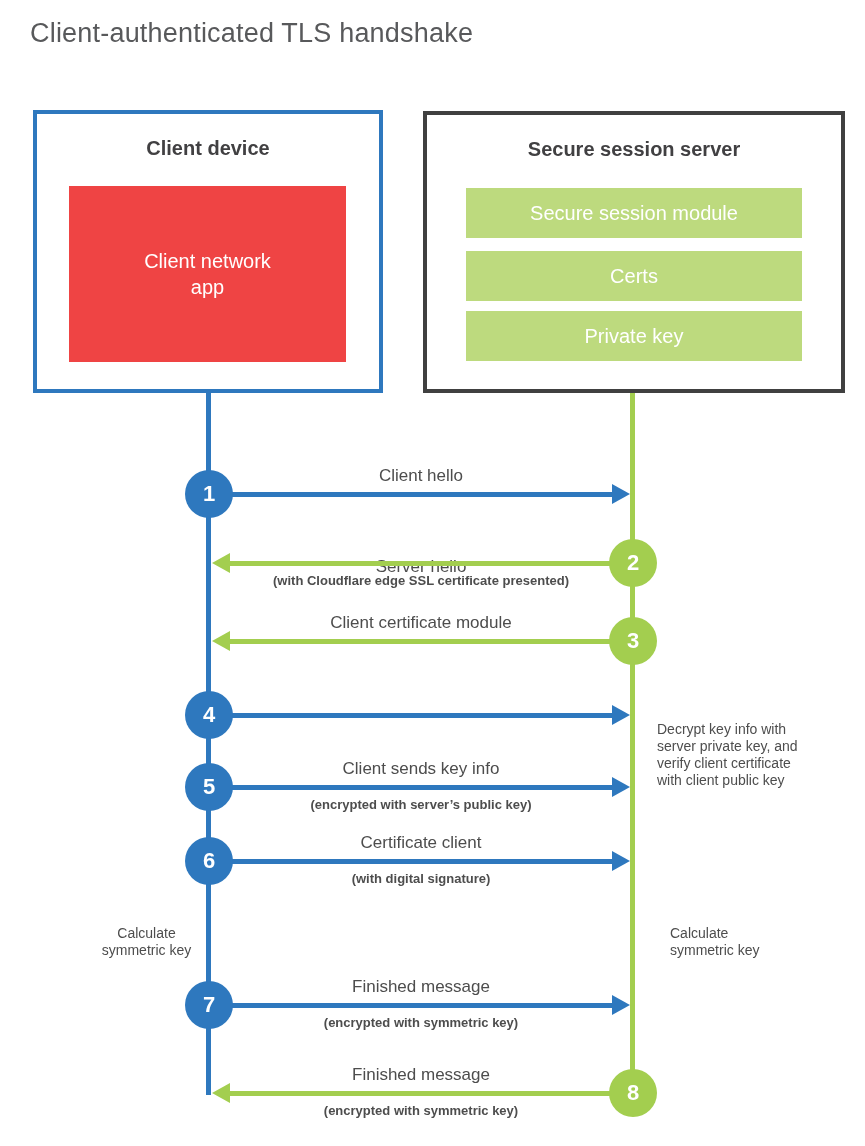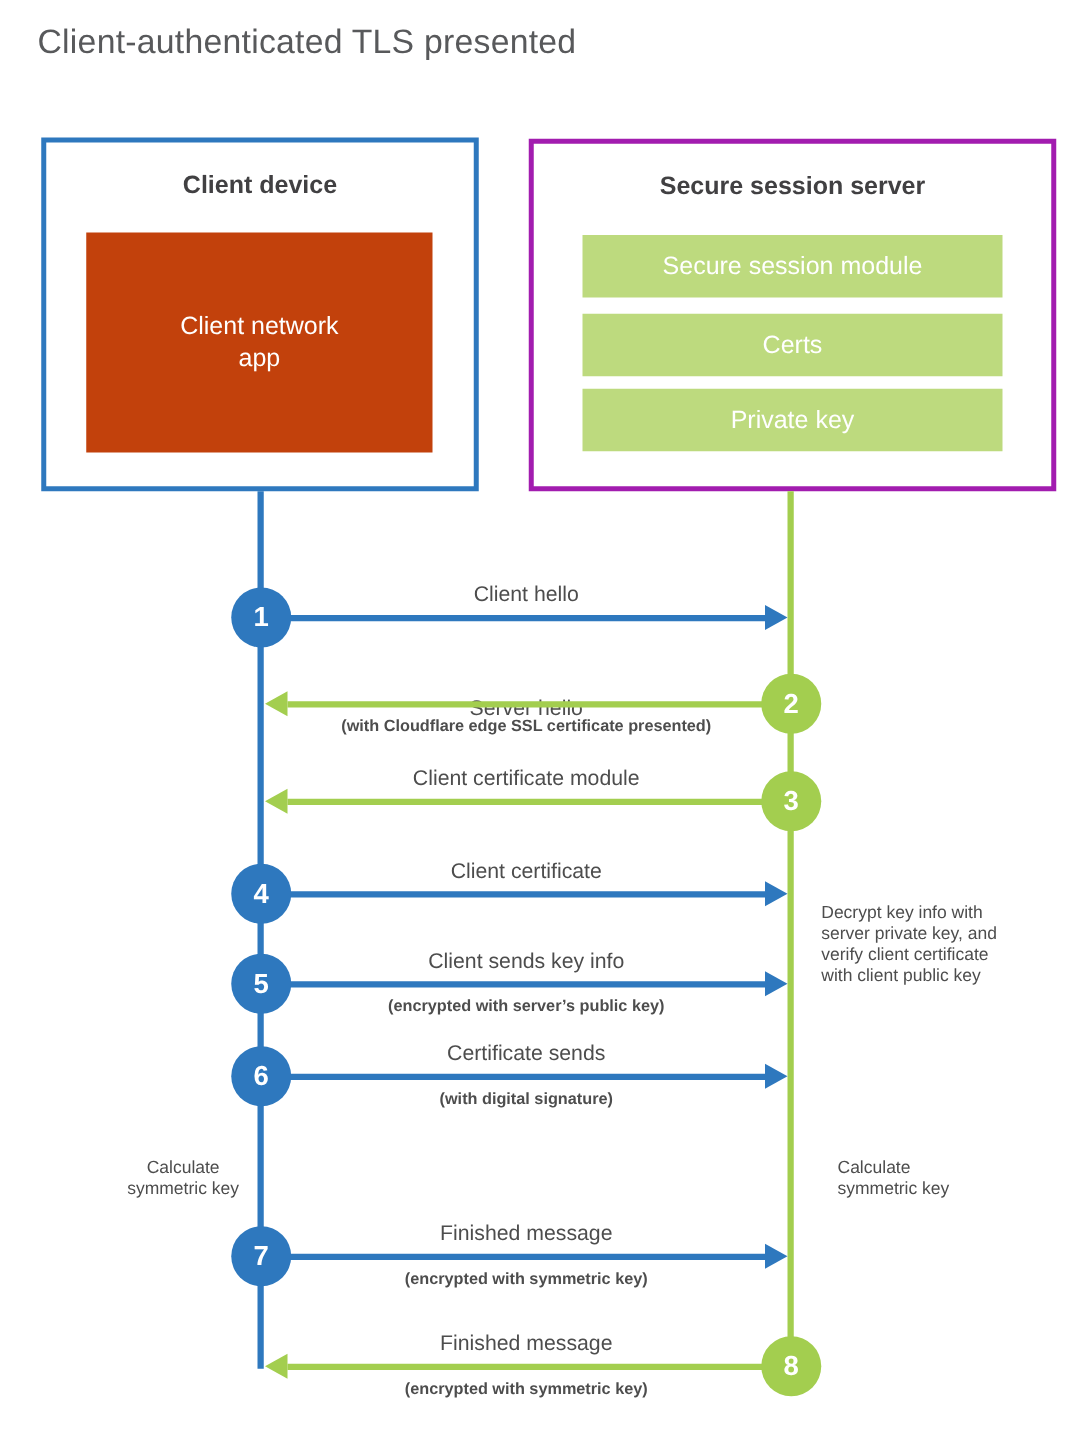--- a/index.html
+++ b/index.html
@@ -8,28 +8,28 @@
     position:relative; width:865px; height:1146px; background:#ffffff;
     overflow:hidden; margin:0 auto;
   }
   .page-title {
     position:absolute; left:30px; top:18px;
     font-size:27px; font-weight:300; color:#58595B; letter-spacing:0.2px;
   }
   
   .actor-box { position:absolute; background:#ffffff; }
   .actor-box.blue  { left:33px;  top:110px; width:350px; height:283px; border:4px solid #2E78BE; }
-  .actor-box.green { left:423px; top:111px; width:422px; height:282px; border:4px solid #a21caf; }
+  .actor-box.green { left:423px; top:111px; width:422px; height:282px; border:4px solid #404040; }
   .actor-title {
     position:absolute; left:0; right:0; top:23px; text-align:center;
     font-size:20px; font-weight:bold; color:#414042;
   }
   .inner-rect {
     position:absolute; left:32px; top:72px; width:277px; height:176px;
-    background:#c2410c; color:#ffffff; font-size:20px; line-height:26px;
+    background:#ef4444; color:#ffffff; font-size:20px; line-height:26px;
     display:flex; align-items:center; justify-content:center; text-align:center;
     white-space:pre-line;
   }
   .module-bar {
     position:absolute; left:39px; width:336px; height:50px;
     background:#BDDA7E; color:#ffffff; font-size:20px;
     display:flex; align-items:center; justify-content:center; text-align:center;
   }
   
   .vline { position:absolute; top:393px; width:5px; height:702px; }
@@ -64,21 +64,21 @@
   }
   .side-note.calc-left  { left:83px;  top:925px; width:127px; text-align:center; }
   .side-note.calc-right { left:670px; top:925px; width:130px; text-align:left; }
   .side-note.decrypt    { left:657px; top:721px; width:165px; text-align:left; }
 </style>
 </head>
 <body>
 
 <div class="canvas">
 
-  <div class="page-title">Client-authenticated TLS presented</div>
+  <div class="page-title">Client-authenticated TLS handshake</div>
 
   <div class="actor-box blue">
     <div class="actor-title">Client device</div>
     <div class="inner-rect">Client network
 app</div>
   </div>
 
   <div class="actor-box green">
     <div class="actor-title">Secure session server</div>
     <div class="module-bar" style="top:73px">Secure session module</div>
@@ -109,36 +109,35 @@
     </div>
   <div class="hline green" style="top:639px"></div>
   <div class="ah left" style="top:631px"></div>
   <div class="msg-label" style="top:613px">Client certificate module</div>
 
   <div class="circle blue" style="top:691px">
       <span>4</span>
     </div>
   <div class="hline blue" style="top:713px"></div>
   <div class="ah right" style="top:705px"></div>
-  <div class="msg-label" style="top:687px">Client certificate</div>
 
   <div class="circle blue" style="top:763px">
       <span>5</span>
     </div>
   <div class="hline blue" style="top:785px"></div>
   <div class="ah right" style="top:777px"></div>
   <div class="msg-label" style="top:759px">Client sends key info</div>
   <div class="msg-sublabel" style="top:797px">(encrypted with server’s public key)</div>
 
   <div class="circle blue" style="top:837px">
       <span>6</span>
     </div>
   <div class="hline blue" style="top:859px"></div>
   <div class="ah right" style="top:851px"></div>
-  <div class="msg-label" style="top:833px">Certificate sends</div>
+  <div class="msg-label" style="top:833px">Certificate client</div>
   <div class="msg-sublabel" style="top:871px">(with digital signature)</div>
 
   <div class="side-note decrypt">Decrypt key info with
 server private key, and
 verify client certificate
 with client public key</div>
   <div class="side-note calc-left">Calculate
 symmetric key</div>
   <div class="side-note calc-right">Calculate
 symmetric key</div>

